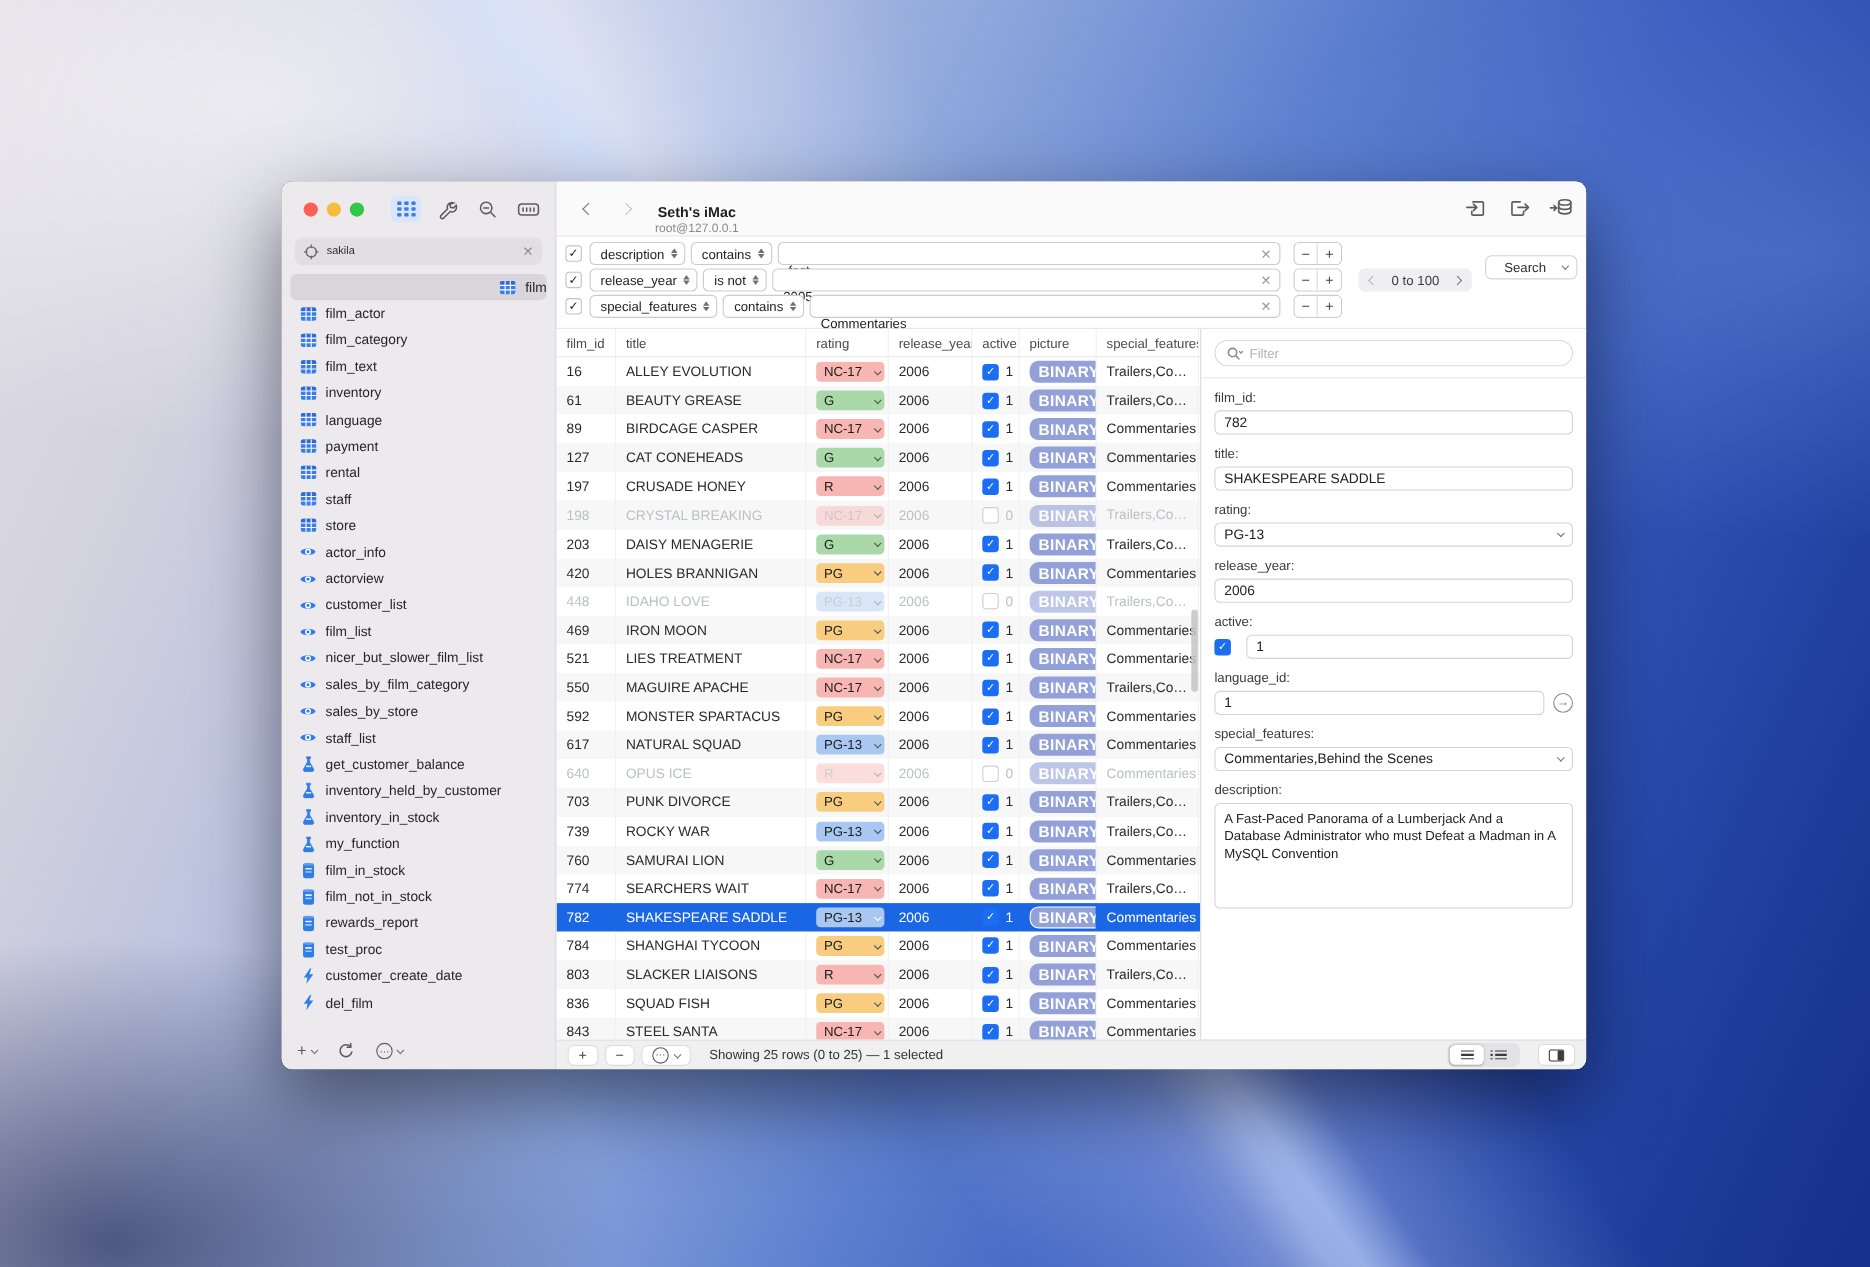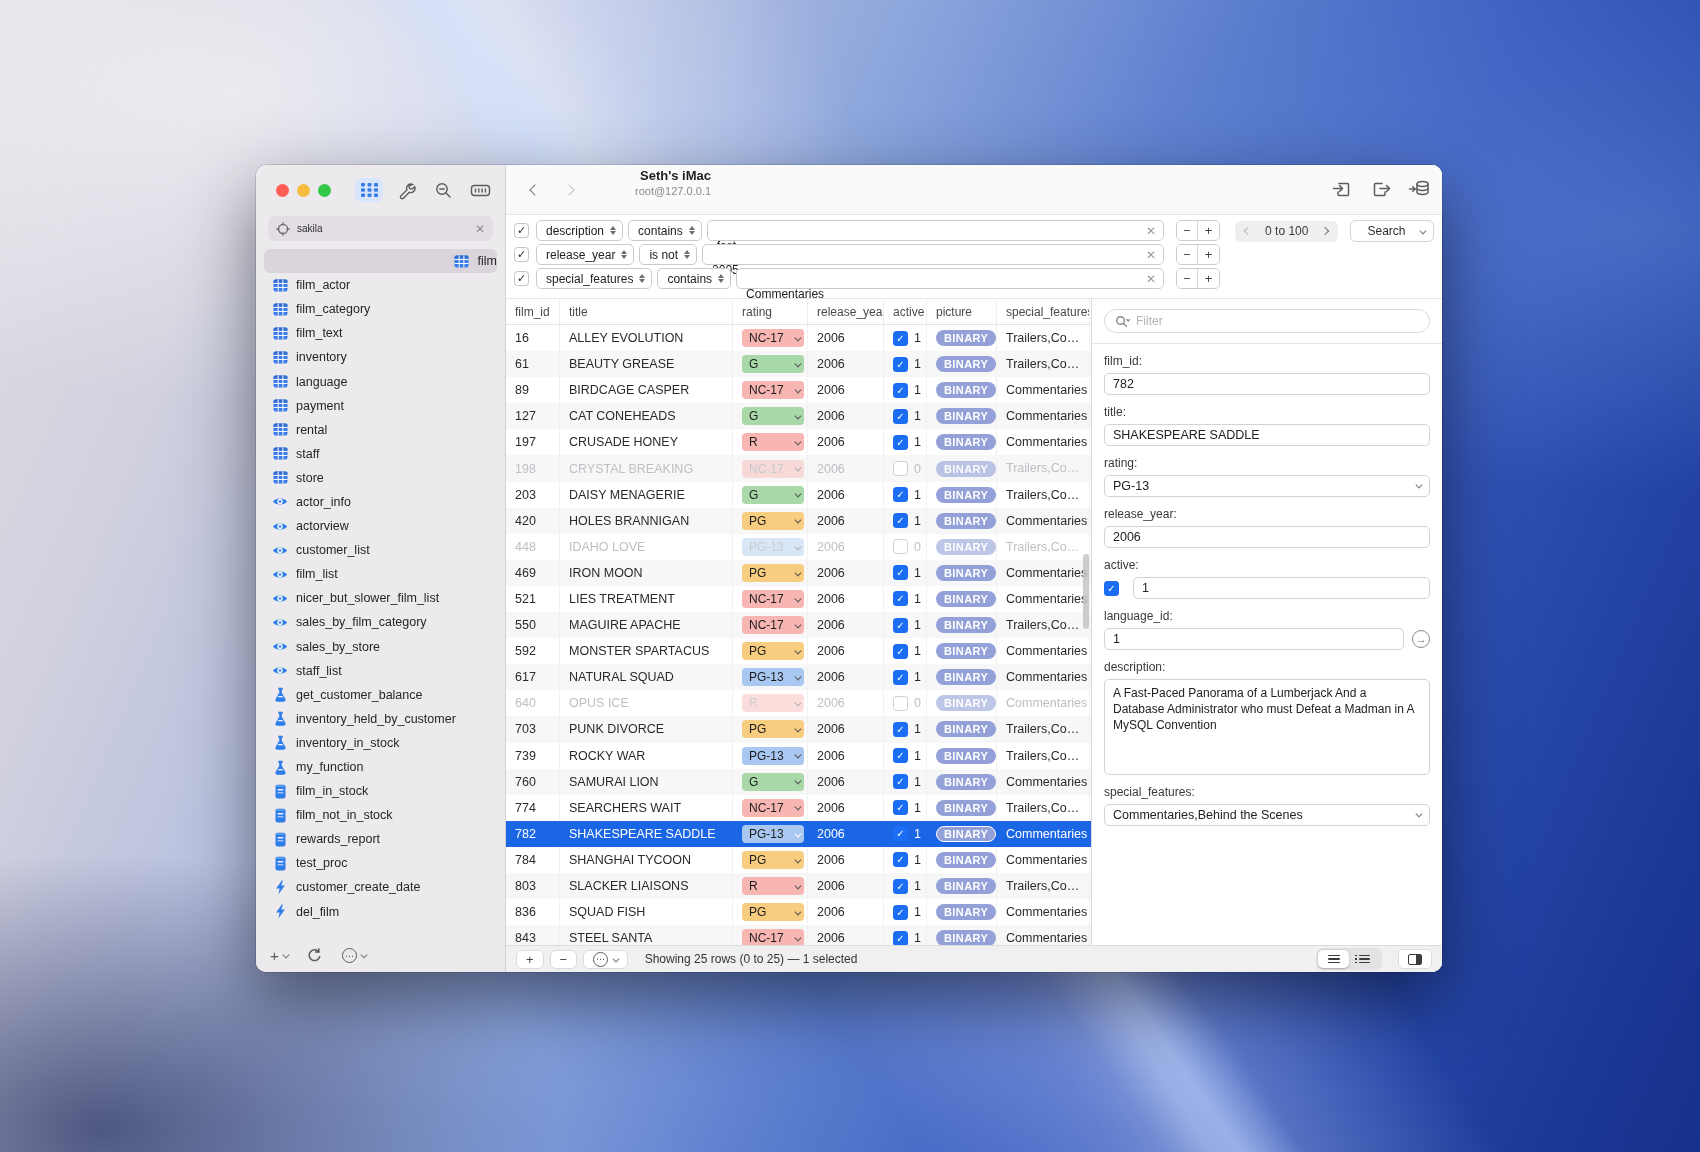--- a/index.html
+++ b/index.html
@@ -51,61 +51,61 @@
   .tri-u{ width:0; height:0; border-left:3px solid transparent; border-right:3px solid transparent; border-bottom:4px solid #6f6f6f;}
   .tri-d{ width:0; height:0; border-left:3px solid transparent; border-right:3px solid transparent; border-top:4px solid #6f6f6f;}
 
   
   .main{ flex:1; display:flex; flex-direction:column; background:#fff; min-width:0;}
   .titlebar{ height:50px; flex:0 0 50px; position:relative; background:#fbfafb; border-bottom:1px solid #e6e5e6;}
   .nav-ch{ position:absolute; top:15px; display:flex; align-items:center; justify-content:center; width:22px; height:20px;}
   .nav-back{ left:18px;} .nav-fwd{ left:52px;}
   .nav-fwd .chv{ border-color:#c3c3c3;}
   .nav-ch .chv{ width:8px; height:8px;}
-  .title-block{ position:absolute; left:50px; top:3px; width:155px; text-align:right;}
+  .title-block{ position:absolute; left:50px; top:20px; width:155px; text-align:center;}
   .t-main{ font-size:13px; font-weight:bold; color:#1e1e1e;}
   .t-sub{ font-size:11px; color:#8a8a8a; margin-top:2px;}
   .tb-icons{ position:absolute; right:10px; top:12px; display:flex; gap:15px;}
   .tb-ib{ width:24px; height:24px; display:flex; align-items:center; justify-content:center;}
 
   
   .filters{ position:relative; padding:5px 8px 6px; border-bottom:1px solid #e6e5e6; flex:0 0 74px;}
   .f-row{ width:706px; height:21px; display:flex; align-items:center; margin-bottom:3px;}
   .f-check{ width:15px; height:15px; border:1px solid #c3c3c3; border-radius:3.5px; background:#fff; color:#222;
     font-size:11px; display:flex; align-items:center; justify-content:center; margin-right:7px; flex:0 0 15px;}
   .f-select{ height:21px; border:1px solid #cbcbcb; border-radius:5px; background:#fff; display:flex; align-items:center;
     padding:0 6px 0 9px; font-size:12px; color:#222; margin-right:5px; white-space:nowrap;}
   .f-input{ height:21px; flex:1; border:1px solid #cbcbcb; border-radius:5px; background:#fff; display:flex; align-items:center; padding:0 7px 0 9px; min-width:0;}
   .f-val{ flex:1; font-size:12px; color:#222;margin-top:30px;}
   .f-clear{ color:#9a9a9a; font-size:12px;}
   .f-mp{ display:flex; margin-left:12px; border:1px solid #cbcbcb; border-radius:5px; overflow:hidden; height:21px;}
   .f-mbtn,.f-pbtn{ width:21px; background:#fff; border:none; font-size:13px; color:#444; display:flex; align-items:center; justify-content:center; line-height:1;}
   .f-mbtn{ border-right:1px solid #d8d8d8;}
   .pagsearch{ position:absolute; top:5px; right:8px; display:flex; align-items:center; gap:12px;}
-  .pager{ height:21px; background:#efeef0; border-radius:6px; display:flex; align-items:center; padding:0 10px; gap:14px;}
+  .pager{ height:21px; background:#efeef0; border-radius:6px; display:flex; align-items:center; padding:0 10px; gap:14px;margin-top:24px;}
   .pager .range{ font-size:12px; color:#3c3c3c;}
   .pager .chv.left{ border-color:#b8b8b8;}
   .search-btn{ height:22px; background:#fff; border:1px solid #d3d3d3; border-radius:6px; display:flex; align-items:center; padding:0 9px 0 16px; gap:14px;}
   .search-btn .lbl{ font-size:12px; color:#2e2e2e;}
 
   
   .content{ flex:1; display:flex; min-height:0;}
   .grid-area{ width:586px; flex:0 0 586px; position:relative; overflow:hidden; border-right:1px solid #dcdbdc;}
   .thead{ display:grid; grid-template-columns:54px 173px 75px 76px 43px 70px 93px; height:26px; border-bottom:1px solid #e3e3e3; background:#fff;}
   .th{ font-size:12px; color:#4a4a4a; display:flex; align-items:center; padding-left:9px; border-right:1px solid #efefef; overflow:hidden; white-space:nowrap;}
   .tr{ display:grid; grid-template-columns:54px 173px 75px 76px 43px 70px 93px; height:26.1px; background:#fff;}
   .tr:nth-child(even){ background:#f7f7f8;}
   .td{ font-size:12.5px; color:#2a2a2a; display:flex; align-items:center; padding-left:9px; border-right:1px solid #f1f1f1; overflow:hidden; white-space:nowrap;}
   .c-sf{ text-overflow:ellipsis; display:block; line-height:26.1px;}
   .pill{ height:18px; border-radius:4px; display:flex; align-items:center; padding:0 5px 0 7px; font-size:12px; color:#1c1c1e; width:62px; justify-content:space-between;}
   .pill .chv{ border-color:#555;}
   .cbx{ width:15px; height:15px; border-radius:3.5px; display:flex; align-items:center; justify-content:center; font-size:10px; color:#fff; margin-right:6px; flex:0 0 15px;}
   .cbx.on{ background:#1b6ef3;}
   .cbx.off{ background:#fff; border:1px solid #cfcfcf;}
-  .badge{ background:#93a1d8; color:#fff; font-size:11px; font-weight:bold; letter-spacing:.4px; border-radius:8px; padding:2px 8px;}
+  .badge{ background:#93a1d8; color:#fff; font-size:14px; font-weight:bold; letter-spacing:.4px; border-radius:8px; padding:2px 8px;}
   .tr.dim .td{ color:#bcbfc3;}
   .tr.dim .pill{ opacity:.45; color:#8f9296;}
   .tr.dim .badge{ opacity:.6;}
   .tr.sel{ background:#1b66e4 !important;}
   .tr.sel .td{ color:#fff; border-right-color:transparent;}
   .tr.sel .pill{ color:#1c1c1e;}
   .tr.sel .pill .chv{ border-color:#fff;}
   .tr.sel .badge{ border:1px solid #fff; padding:1px 7px;}
   .vscroll{ position:absolute; right:2px; top:255px; width:6px; height:75px; border-radius:3px; background:#c4c4c6; opacity:.85;}
 
@@ -1207,29 +1207,29 @@
               <div class="d-field">
                 <div class="d-label">language_id:</div>
                 <div class="d-row">
                   <div class="d-input">
                     <span>1</span>
                   </div>
                   <span class="goto-btn">→</span>
                 </div>
               </div>
               <div class="d-field">
-                <div class="d-label">description:</div>
-                <div class="d-textarea">A Fast-Paced Panorama of a Lumberjack And a Database Administrator who must Defeat a Madman in A MySQL Convention</div>
-              </div>
-              <div class="d-field">
                 <div class="d-label">special_features:</div>
                 <div class="d-input">
                   <span>Commentaries,Behind the Scenes</span>
                   <i class="chv down sm"></i>
                 </div>
+              </div>
+              <div class="d-field">
+                <div class="d-label">description:</div>
+                <div class="d-textarea">A Fast-Paced Panorama of a Lumberjack And a Database Administrator who must Defeat a Madman in A MySQL Convention</div>
               </div>
             </div>
         </div>
       </div>
 
       <div class="statusbar">
         <div class="st-group">
           <span class="st-btn">+</span>
           <span class="st-btn">−</span>
           <span class="st-btn">

